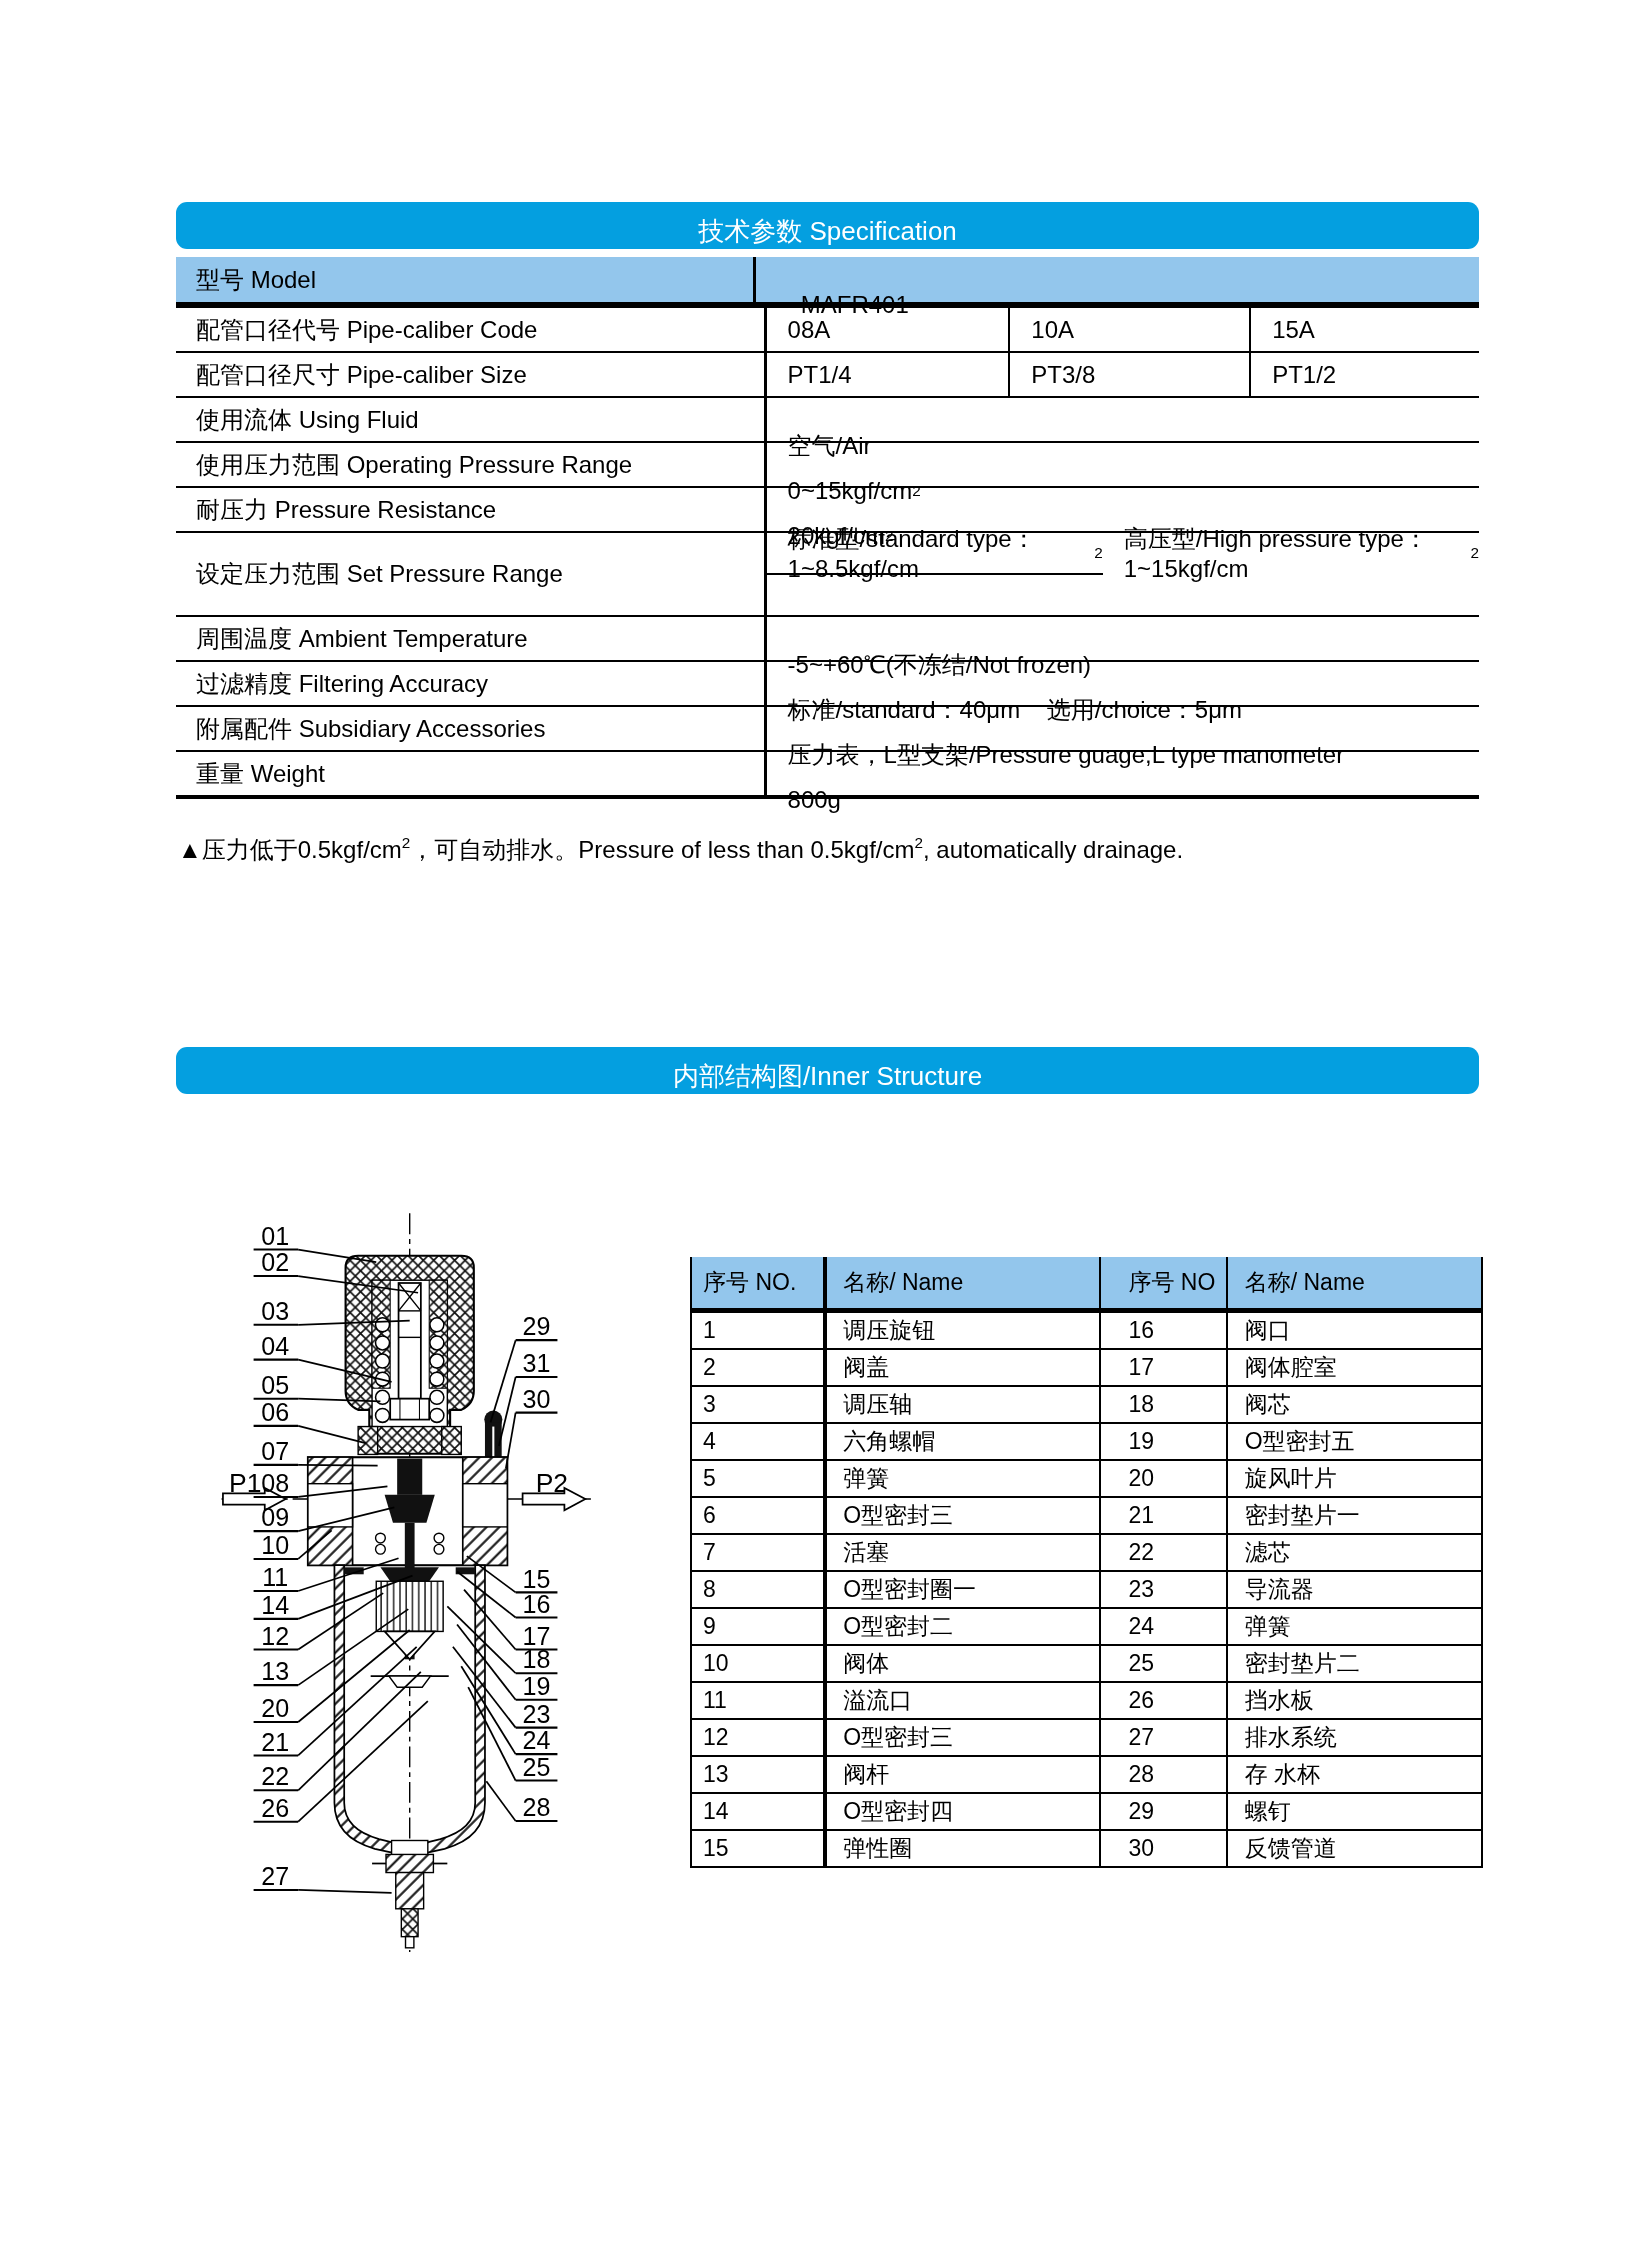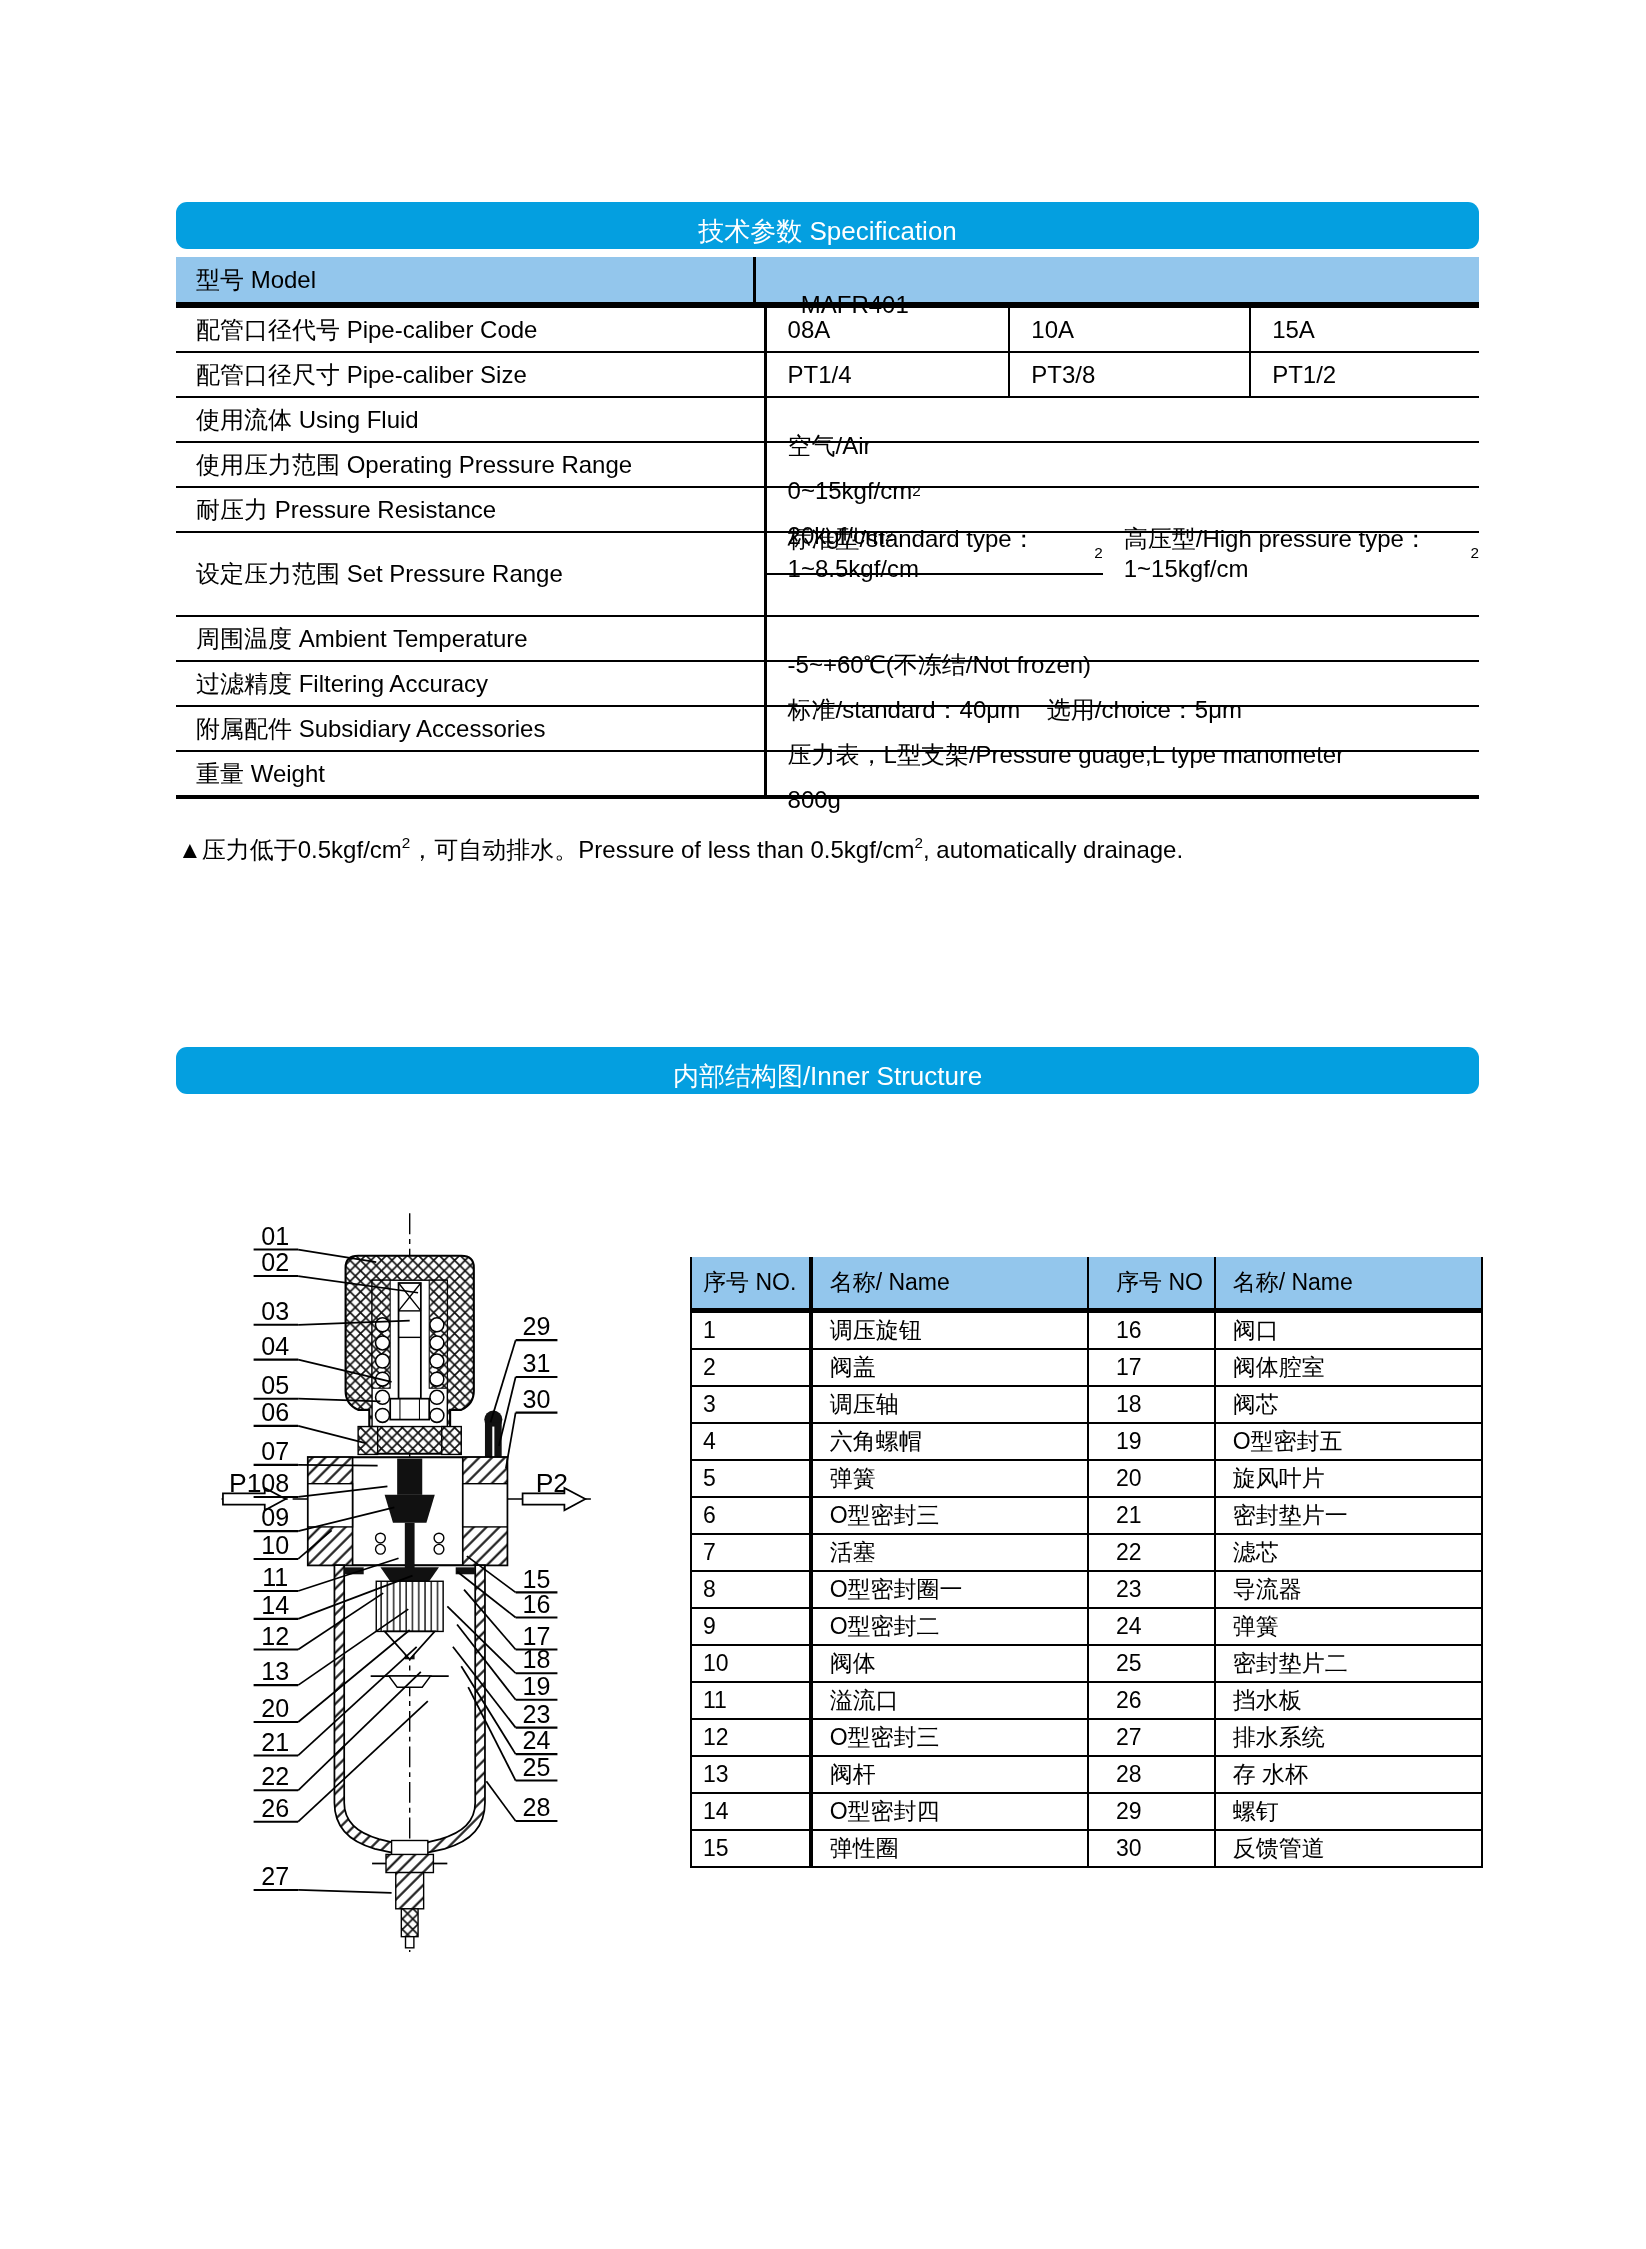--- a/index.html
+++ b/index.html
@@ -29,21 +29,21 @@
   .subrow2{height:40px;display:flex;align-items:center;padding-left:21px;}
   .sup{font-size:15.3px;vertical-align:9.8px;line-height:0;}
   
   .note{position:absolute;left:178px;top:834px;font-size:24px;white-space:pre;}
   
   .parts{position:absolute;left:690px;top:1257px;width:793px;font-size:23px;
          border-left:2.1px solid #000;border-right:2.1px solid #000;}
   .parts,.parts *{box-sizing:border-box;}
   .phead{display:flex;height:56px;background:var(--row-blue,#93c6ec);border-bottom:5.6px solid #000;}
   .prow{display:flex;height:37px;border-bottom:2.1px solid #000;background:#fff;}
-  .pc1{width:121px;border-right:4.9px solid #000;display:flex;align-items:center;padding-left:11px;}
+  .pc1{width:135px;border-right:4.9px solid #000;display:flex;align-items:center;padding-left:11px;}
   .pc2{width:276px;border-right:2.1px solid #000;display:flex;align-items:center;padding-left:16.7px;}
   .pc3{width:127px;border-right:2.1px solid #000;display:flex;align-items:center;padding-left:27px;}
   .pc4{width:254px;display:flex;align-items:center;padding-left:16.7px;}
   
   .diagram{position:absolute;left:209px;top:1213px;}
   .co{font-size:36px;fill:#000;text-anchor:middle;}
   .port{font-size:38px;fill:#000;text-anchor:middle;}
   .u{stroke:#000;stroke-width:3;}
   .l{stroke:#000;stroke-width:2.5;}
   .ol{fill:none;stroke:#000;stroke-width:3;}

